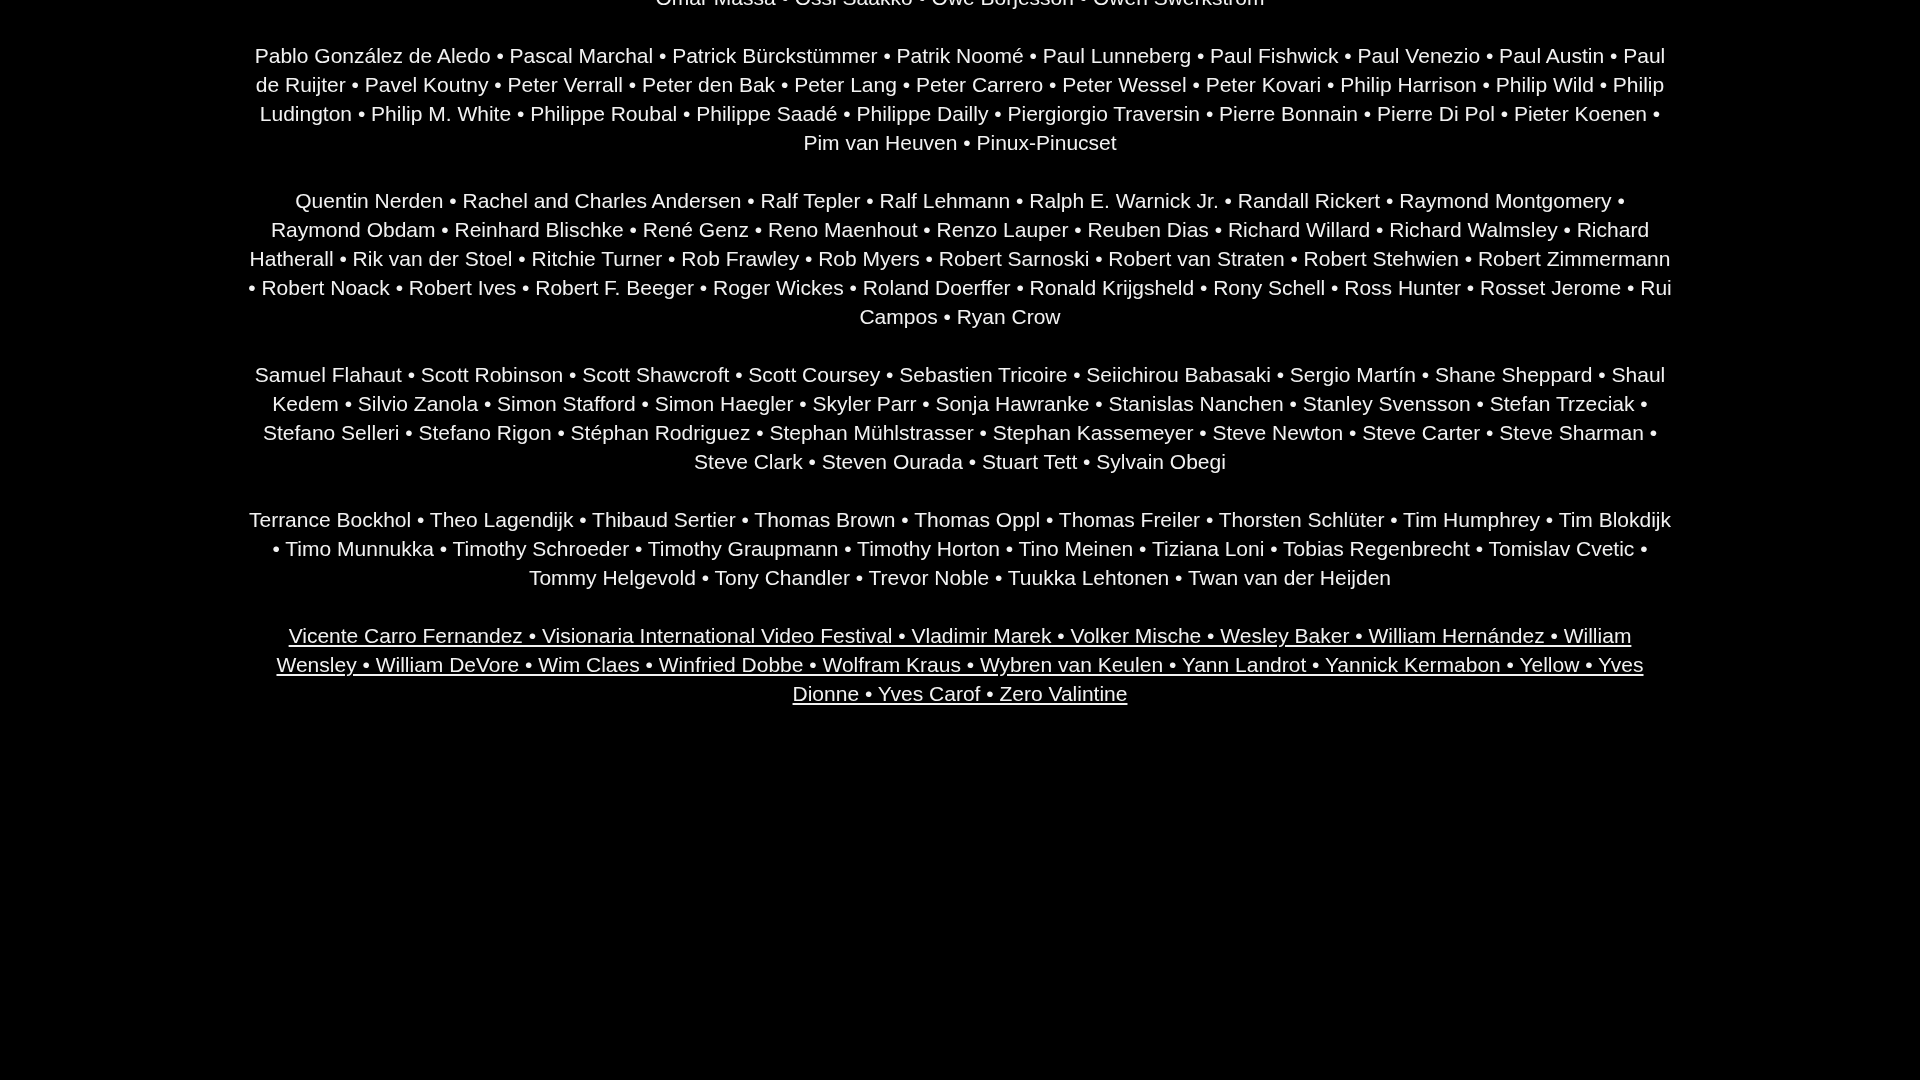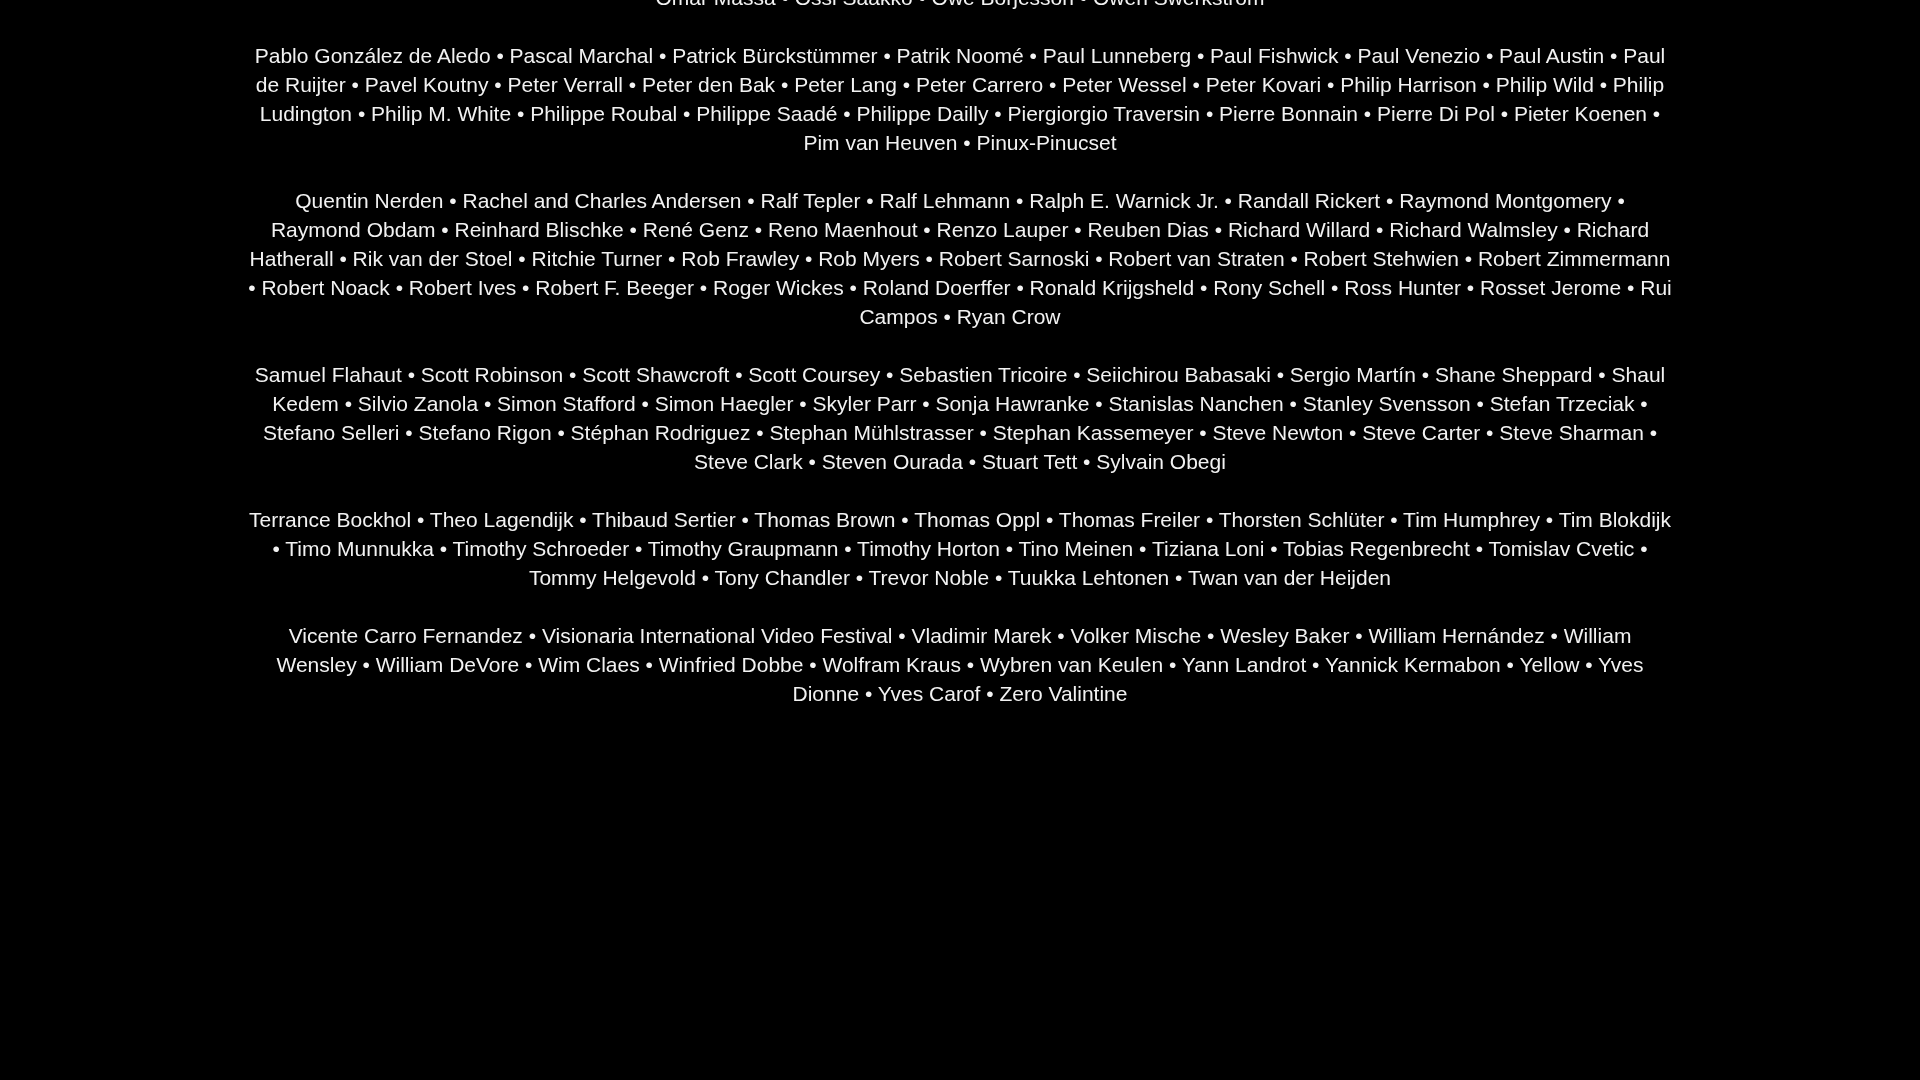--- a/index.html
+++ b/index.html
@@ -25,20 +25,21 @@
     font-size: 21px;
     line-height: 29px;
     font-weight: 400;
     -webkit-font-smoothing: antialiased;
   }
   .credits-group {
     margin: 0 0 29px 0;
   }
   .credits-group:last-child {
     margin-bottom: 0;
+    text-decoration: underline;
   }
 </style>
 </head>
 <body>
 
 <div class="credits-roll">
   <div class="credits-group">
     <span>Omar Massa • Ossi Saakko • Owe Börjesson • Owen Swerkström</span>
   </div>
 

